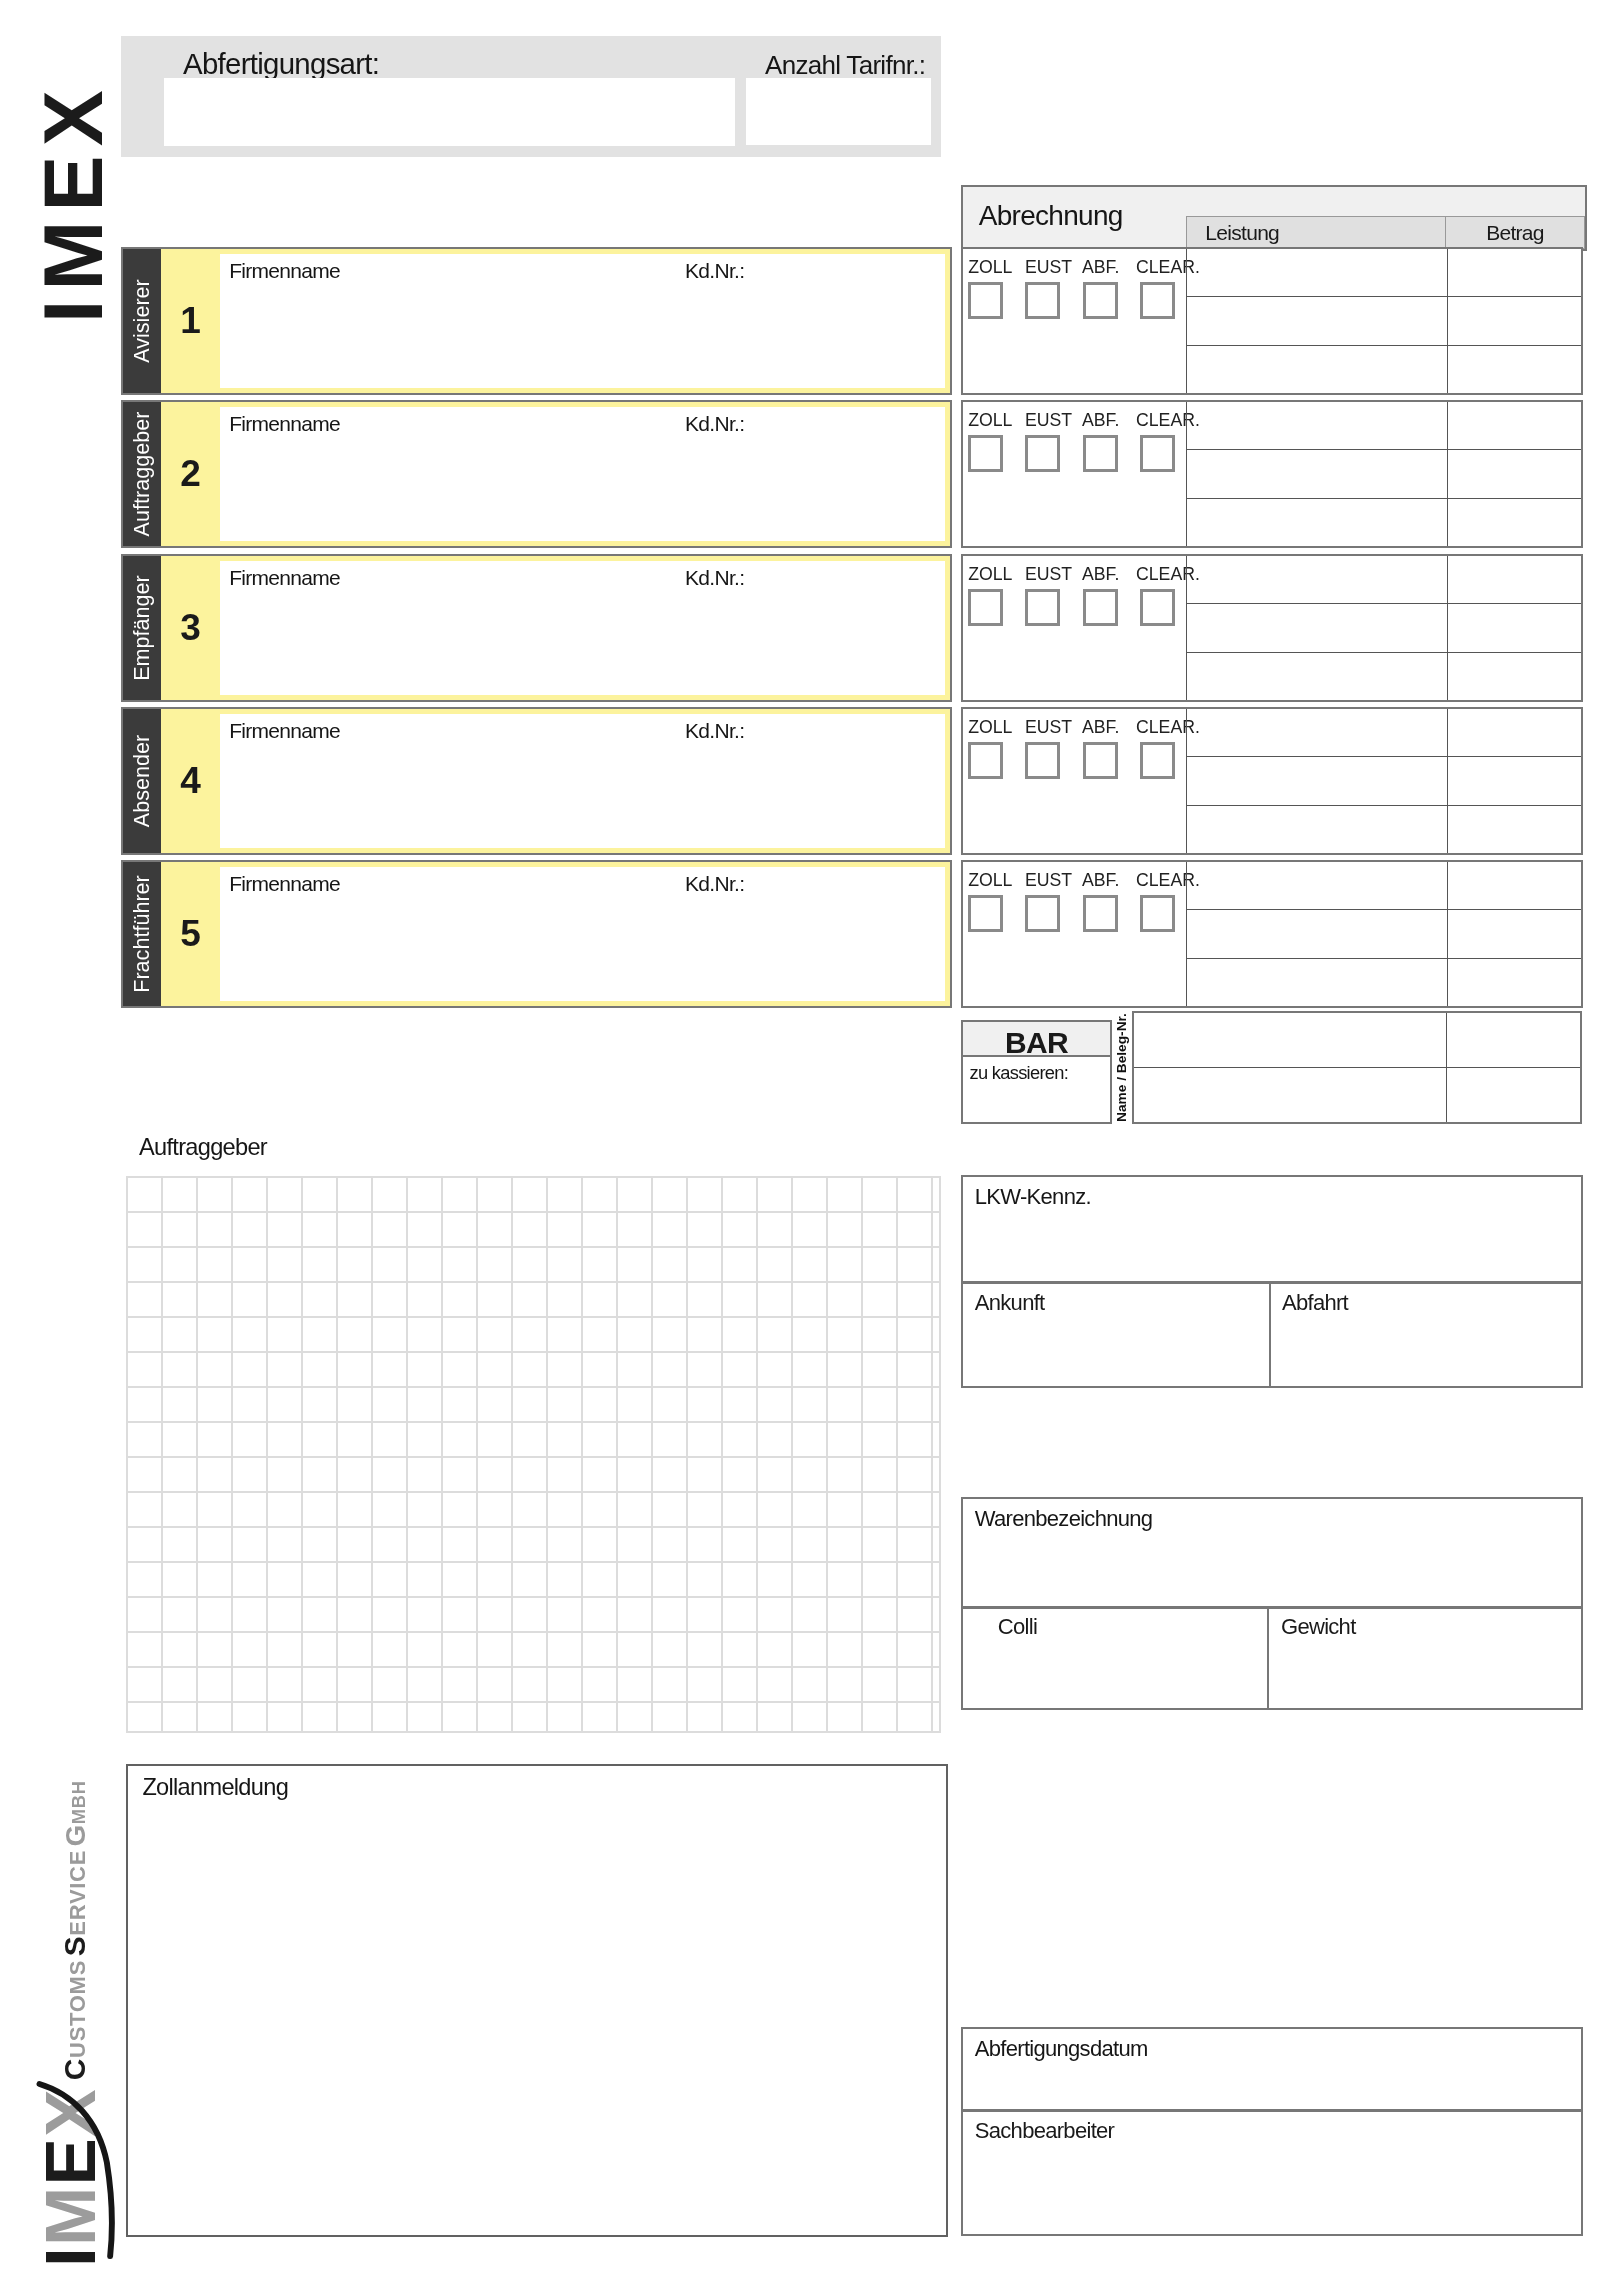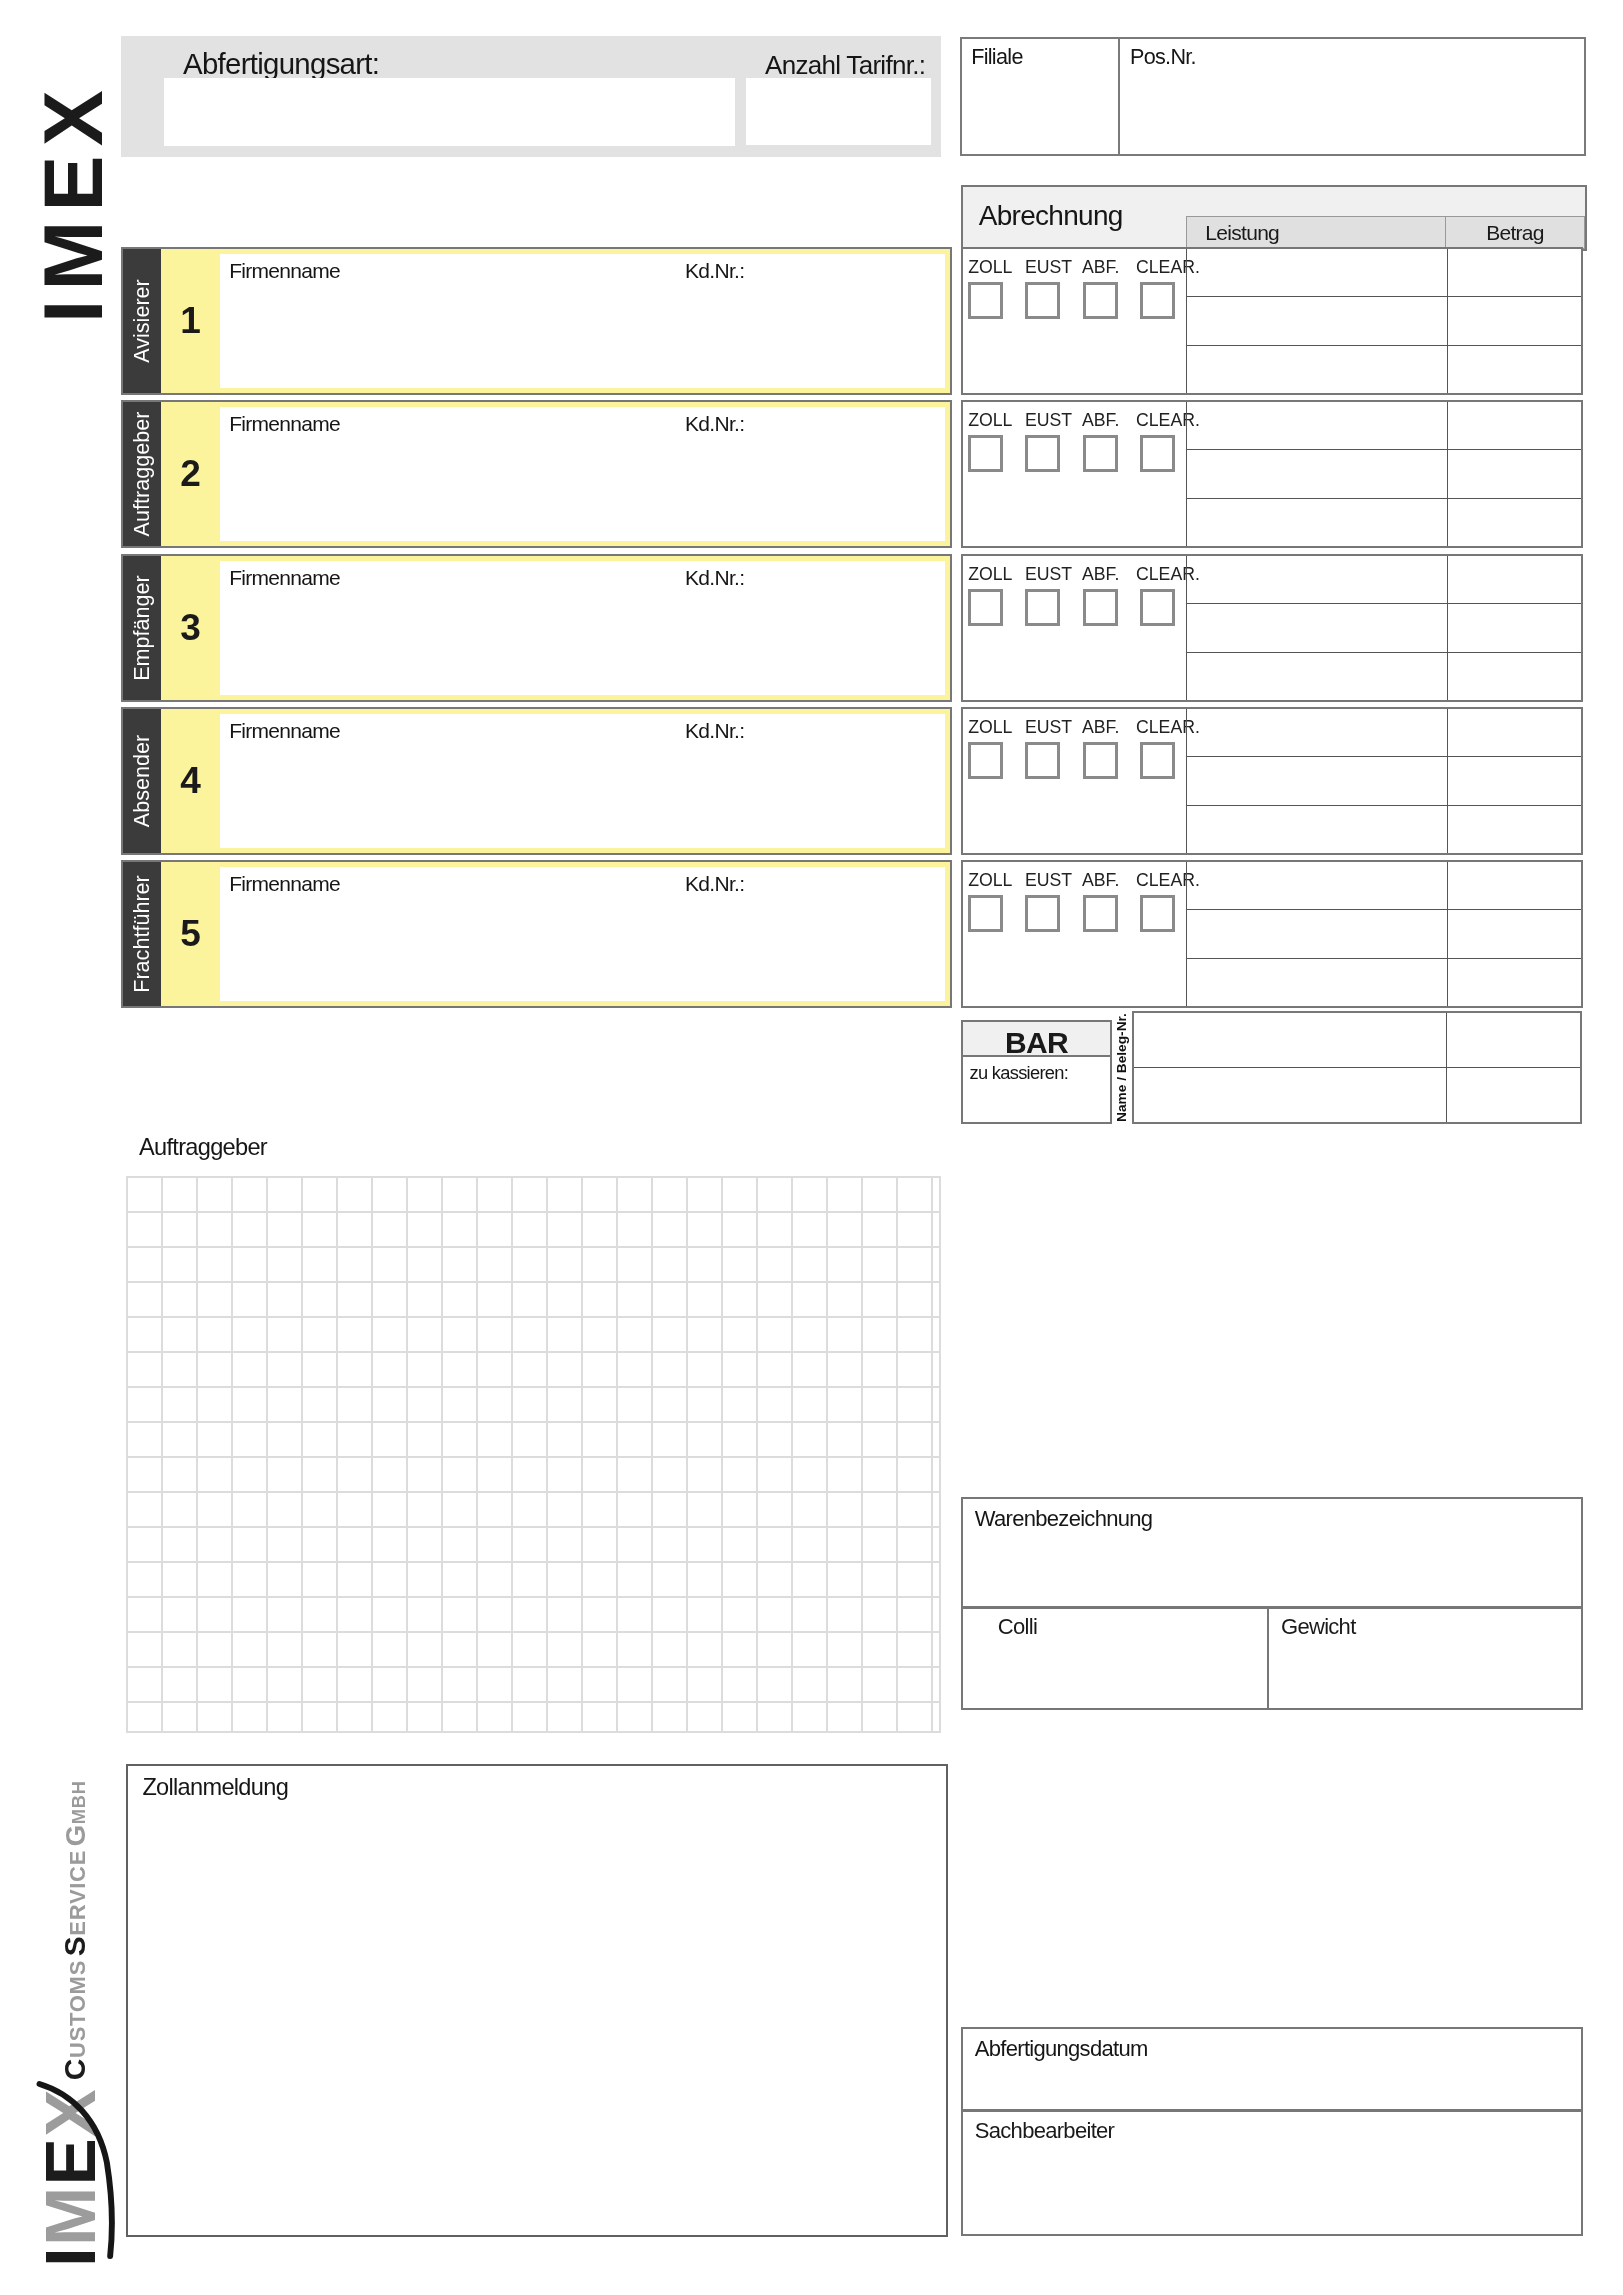--- a/index.html
+++ b/index.html
@@ -124,27 +124,20 @@
     <span>IMEX</span>
   </div>
 
   <div class="abs" id="top-header">
     <div class="abs lbl" id="abfertigungsart-label">Abfertigungsart:</div>
     <div class="abs" id="abfertigungsart-input"></div>
     <div class="abs lbl" id="anzahl-label">Anzahl Tarifnr.:</div>
     <div class="abs" id="anzahl-input"></div>
   </div>
 
-  <div class="abs" id="filiale-box">
-    <div class="abs vdiv"></div>
-    <div class="abs cell-label lbl" style="left:9.2px;top:5.2px;">Filiale</div>
-    <div class="abs" style="left:0;top:0;width:156px;bottom:0;"></div>
-    <div class="abs cell-label lbl" style="left:168px;top:5.2px;">Pos.Nr.</div>
-    <div class="abs" style="left:158px;top:0;right:0;bottom:0;"></div>
-  </div>
 
   <div class="abs" id="abr-header">
     <div class="abs lbl" id="abr-title">Abrechnung</div>
     <div class="hcell" id="hcell-leistung">
       <span>Leistung</span>
     </div>
     <div class="hcell" id="hcell-betrag">
       <span>Betrag</span>
     </div>
   </div>
@@ -345,20 +338,30 @@
       </div>
     <div class="row">
         <div class="lcell"></div>
         <div class="bcell"></div>
       </div>
   </div>
 
   <div class="abs lbl" id="anmerkungen-label">Auftraggeber</div>
   <div class="abs" id="notes-grid"></div>
 
+  <div class="abs rbox" id="lkw-box">
+    <span class="title lbl">LKW-Kennz.</span>
+    <div class="abs" style="left:0;top:0;right:0;height:104px;"></div>
+    <div class="hdiv" style="top:104px;"></div>
+    <div class="vdiv" style="left:306px;top:107px;bottom:0;"></div>
+    <span class="sub-label" style="left:11.8px;top:113px;">Ankunft</span>
+    <div class="abs" style="left:0;top:107px;width:306px;bottom:0;"></div>
+    <span class="sub-label" style="left:319px;top:113px;">Abfahrt</span>
+    <div class="abs" style="left:308px;top:107px;right:0;bottom:0;"></div>
+  </div>
 
   <div class="abs rbox" id="waren-box">
     <span class="title lbl">Warenbezeichnung</span>
     <div class="abs" style="left:0;top:0;right:0;height:107px;"></div>
     <div class="hdiv" style="top:107px;"></div>
     <div class="vdiv" style="left:304px;top:109px;bottom:0;"></div>
     <span class="sub-label" style="left:11.8px;top:115px;margin-left:23px;">Colli</span>
     <div class="abs" style="left:0;top:109px;width:304px;bottom:0;"></div>
     <span class="sub-label" style="left:318px;top:115px;">Gewicht</span>
     <div class="abs" style="left:306px;top:109px;right:0;bottom:0;"></div>

